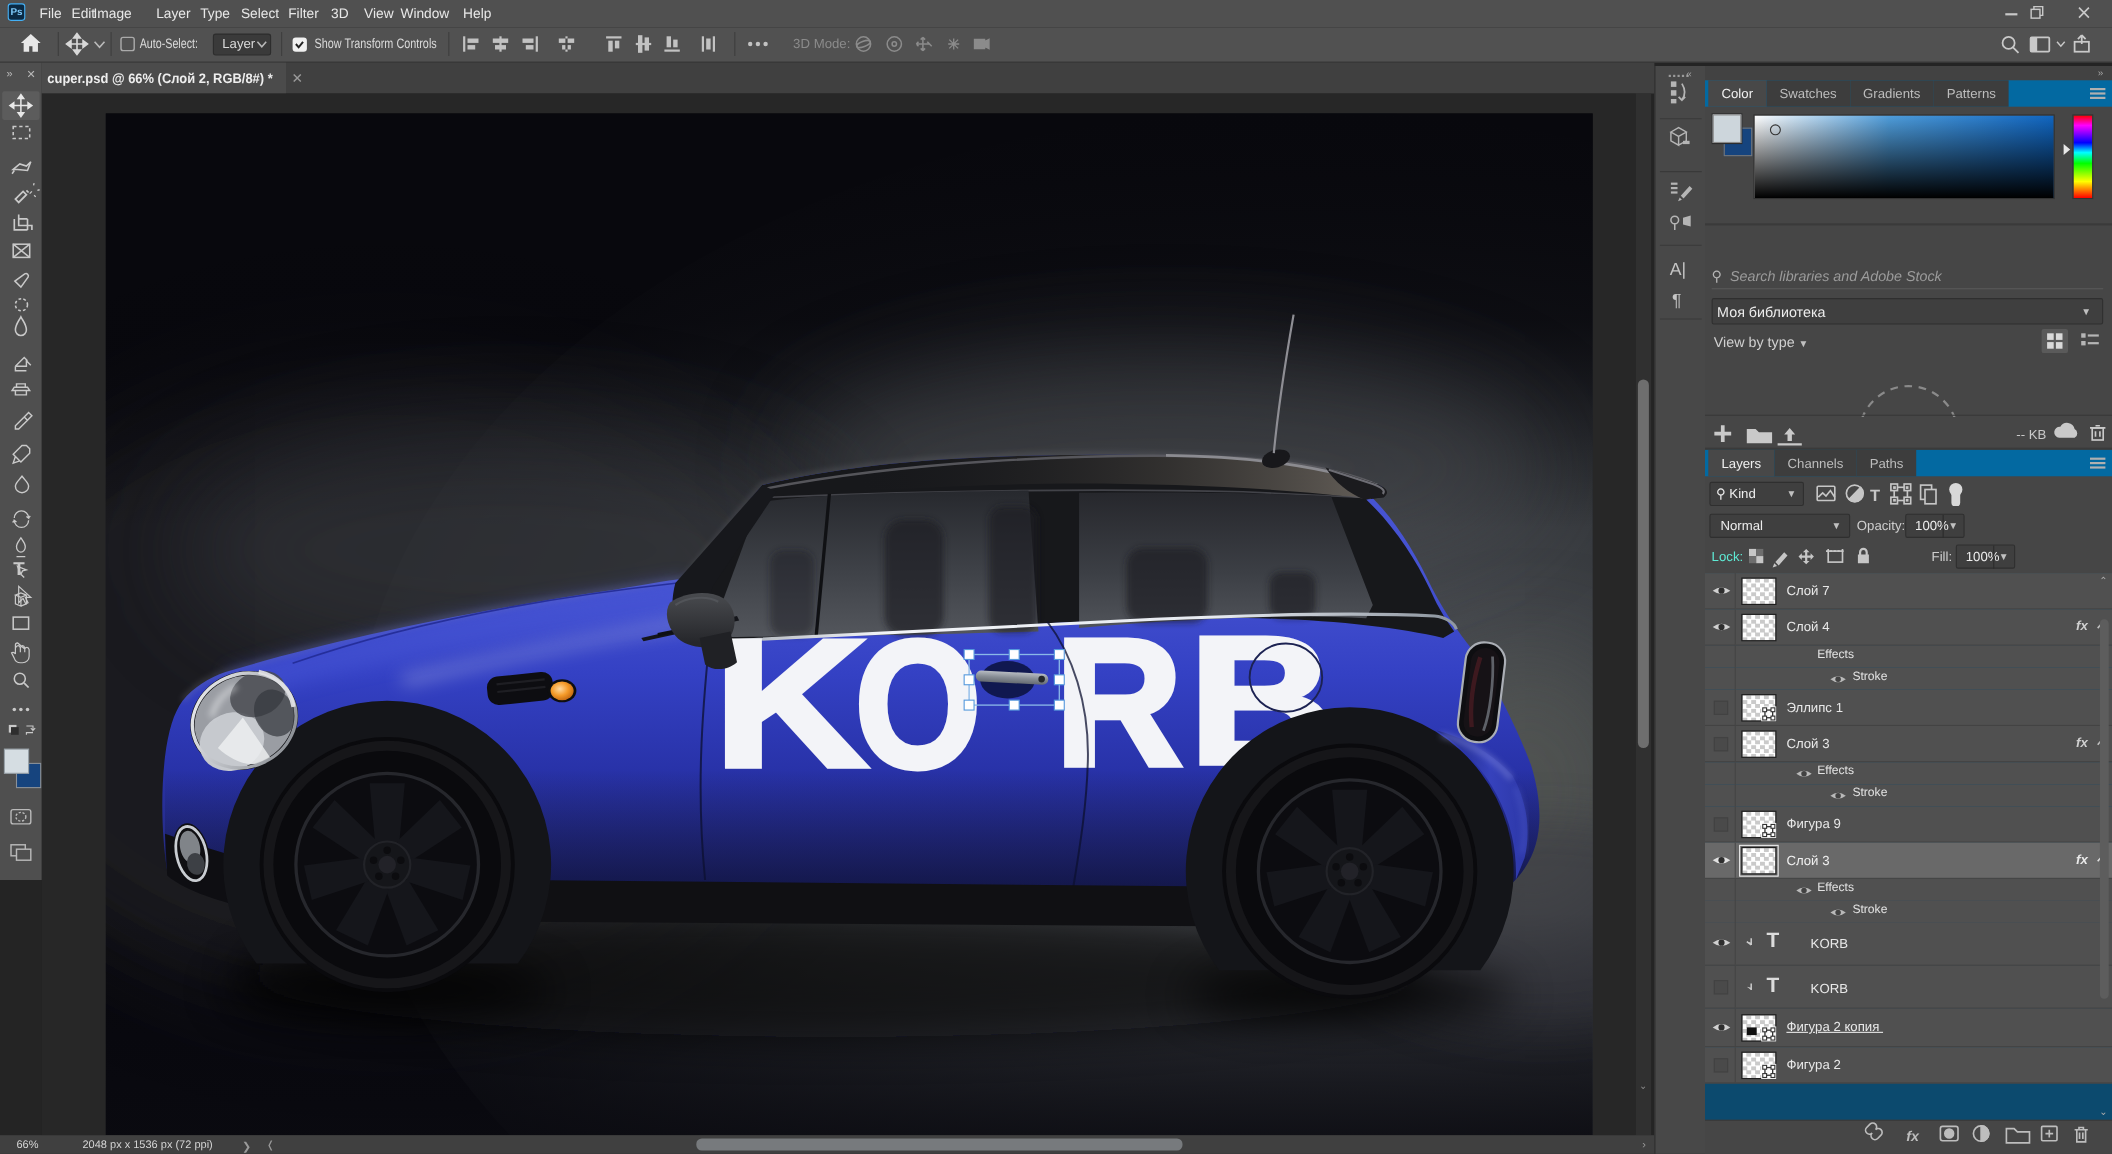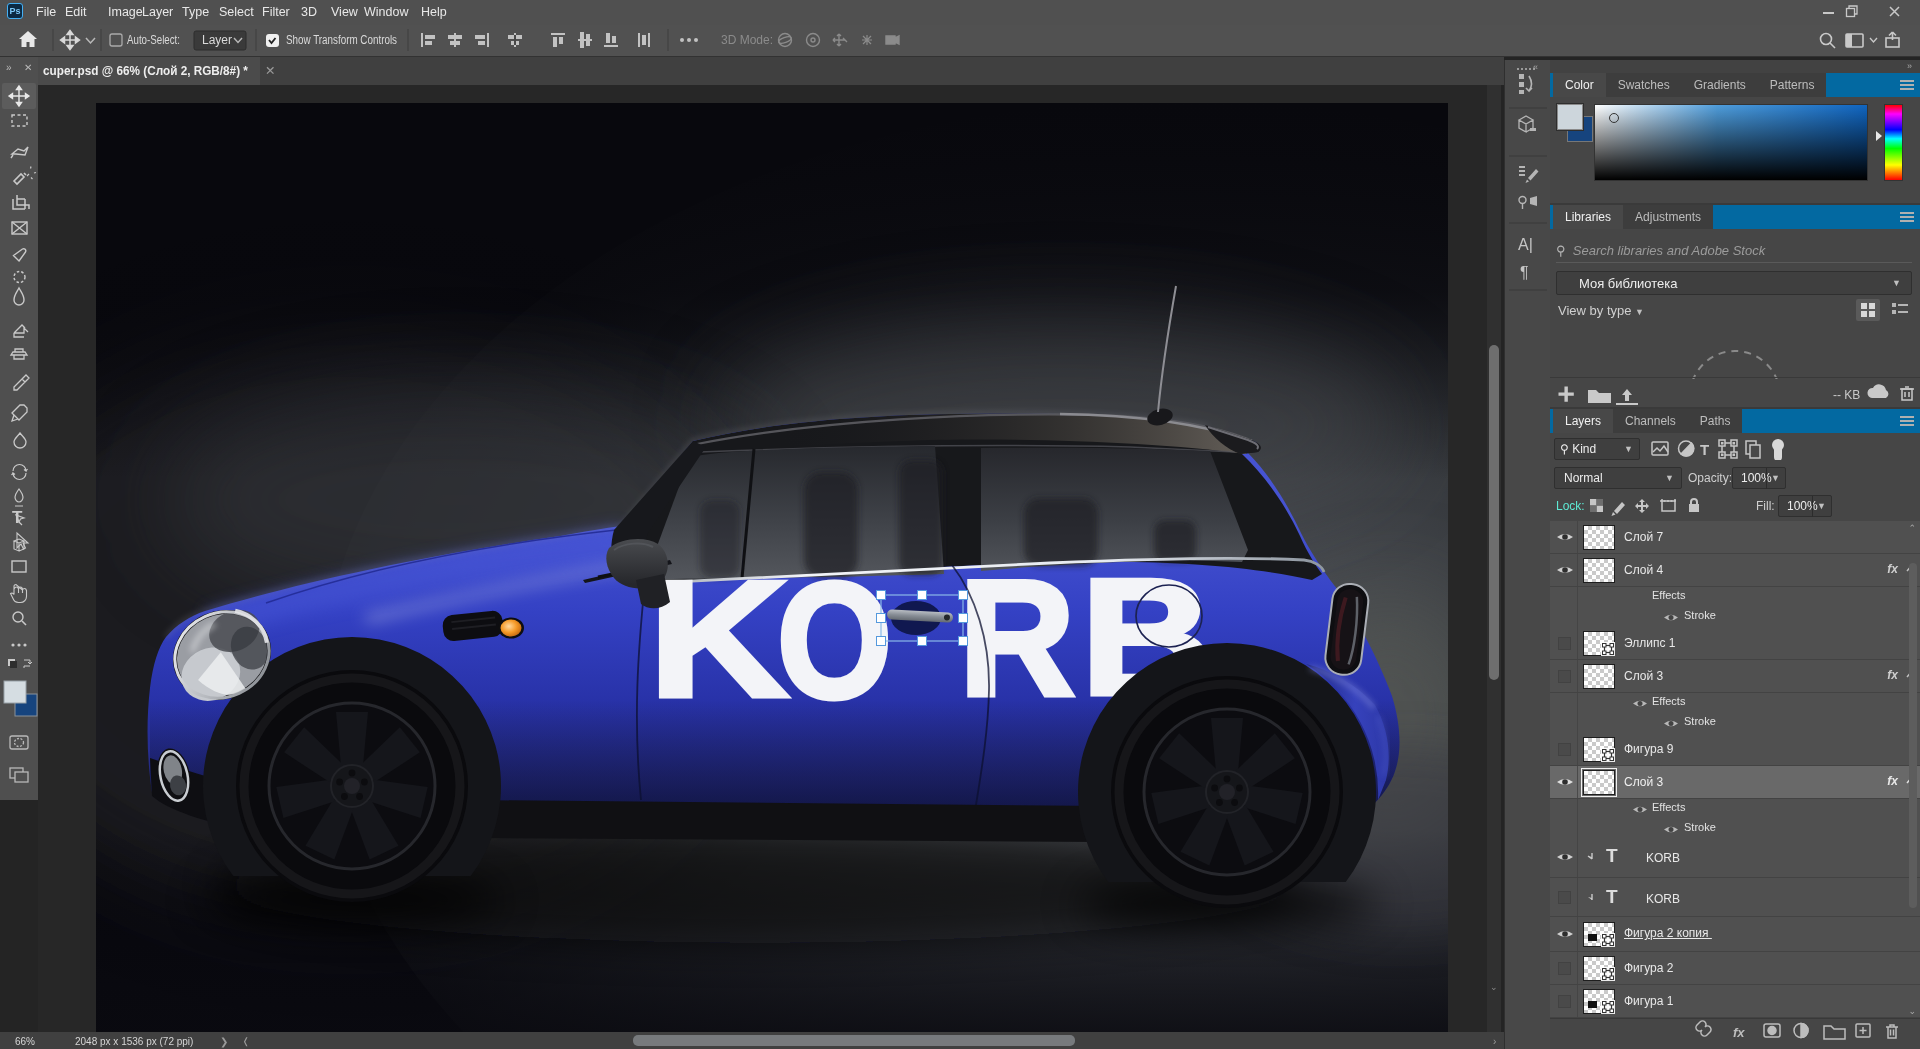--- a/index.html
+++ b/index.html
@@ -36,21 +36,21 @@
 .fxb{position:absolute;right:22px;top:8px;color:#cfcfcf;font-size:12px;font-style:italic;font-weight:bold}
 .upchev{position:absolute;right:6px;top:11px;width:8px;height:8px}
 svg{display:block}
 .eye{display:block}
 </style></head>
 <body>
 <div id="menubar">
   <div id="pslogo">Ps</div>
   <div class="mi" style="left:36px">File</div>
   <div class="mi" style="left:65px">Edit</div>
-  <div class="mi" style="left:108px">Image</div>
+  <div class="mi" style="left:85px">Image</div>
   <div class="mi" style="left:142px">Layer</div>
   <div class="mi" style="left:182px">Type</div>
   <div class="mi" style="left:219px">Select</div>
   <div class="mi" style="left:262px">Filter</div>
   <div class="mi" style="left:301px">3D</div>
   <div class="mi" style="left:331px">View</div>
   <div class="mi" style="left:364px">Window</div>
   <div class="mi" style="left:421px">Help</div>
   <svg style="position:absolute;right:0;top:0" width="140" height="25">
     <rect x="43" y="12" width="11" height="2" fill="#c8c8c8"></rect>
@@ -514,28 +514,24 @@
       linear-gradient(to right, #ffffff 0%, #4f9ddb 45%, #1065c0 100%);border:1px solid #333">
       <div style="position:absolute;left:14px;top:8px;width:10px;height:10px;border:1.5px solid #333;border-radius:50%"></div>
     </div>
 
     <div style="position:absolute;left:334px;top:31px;width:19px;height:77px;border:1px solid #333;background:
       linear-gradient(to bottom,#f00 0%,#f0f 12%,#00f 33%,#0ff 45%,#0f0 58%,#ff0 80%,#f00 100%)"></div>
     <div style="position:absolute;left:326px;top:58px;width:0;height:0;border-left:6px solid #e8e8e8;border-top:5px solid transparent;border-bottom:5px solid transparent"></div>
   </div>
 
   <div style="position:absolute;left:0;top:143px;width:370px;height:204px;background:#464646;border-top:2px solid #3a3a3a">
-    <div class="ptabs">
-      <div class="ptab act" style="margin-left:3px">Libraries</div><div class="ptab">Adjustments</div>
-      <div class="hamb"></div>
-    </div>
     <div style="position:absolute;left:6px;top:34px;width:356px;height:24px;border-bottom:1px solid #5a5a5a;color:#9b9b9b;font-size:13px;font-style:italic;line-height:24px">
       <span style="font-style:normal;font-size:13px;color:#b5b5b5">⚲︎</span>&nbsp; Search libraries and Adobe Stock
     </div>
-    <div class="well" style="position:absolute;left:6px;top:66px;width:356px;height:24px;font-size:13px;line-height:23px;padding-left:22px;background:#3f3f3f">Моя библиотека
+    <div class="well" style="position:absolute;left:6px;top:66px;width:356px;height:24px;font-size:13px;line-height:23px;padding-left:4px;background:#3f3f3f">Моя библиотека
       <span style="position:absolute;right:10px;top:0" class="chev">▼</span></div>
     <div style="position:absolute;left:8px;top:98px;color:#d0d0d0;font-size:13px">View by type <span class="chev">▼</span></div>
     <div style="position:absolute;right:40px;top:94px;width:24px;height:22px;background:#5a5a5a;border-radius:2px">
       <svg width="24" height="22">
           <g fill="#d9d9d9">
             <rect x="5" y="4" width="6" height="6"></rect>
             <rect x="13" y="4" width="6" height="6"></rect>
             <rect x="5" y="12" width="6" height="6"></rect>
             <rect x="13" y="12" width="6" height="6"></rect>
           </g>
@@ -820,37 +816,20 @@
               <rect x="3.5" y="3.5" width="7" height="7" fill="none" stroke="#333" stroke-width="1.2"></rect>
               <rect x="1.5" y="1.5" width="3.5" height="3.5" fill="#fff" stroke="#333"></rect>
               <rect x="9" y="1.5" width="3.5" height="3.5" fill="#fff" stroke="#333"></rect>
               <rect x="1.5" y="9" width="3.5" height="3.5" fill="#fff" stroke="#333"></rect>
               <rect x="9" y="9" width="3.5" height="3.5" fill="#fff" stroke="#333"></rect>
             </svg>
           </div>
           <div class="lname">Фигура 2</div>
         </div>
 
-      <div class="lrow">
-          <div class="eyebox">
-            <div style="margin:10px 0 0 5px;width:13px;height:13px;border:1px solid #424242;background:#4a4a4a"></div>
-          </div>
-          <div class="thumb">
-            <div style="position:absolute;left:4px;bottom:5px;width:9px;height:7px;background:#111"></div>
-            <svg style="position:absolute;right:-1px;bottom:-1px" width="14" height="14">
-              <rect x="0" y="0" width="14" height="14" fill="#fff" opacity="0.9"></rect>
-              <rect x="3.5" y="3.5" width="7" height="7" fill="none" stroke="#333" stroke-width="1.2"></rect>
-              <rect x="1.5" y="1.5" width="3.5" height="3.5" fill="#fff" stroke="#333"></rect>
-              <rect x="9" y="1.5" width="3.5" height="3.5" fill="#fff" stroke="#333"></rect>
-              <rect x="1.5" y="9" width="3.5" height="3.5" fill="#fff" stroke="#333"></rect>
-              <rect x="9" y="9" width="3.5" height="3.5" fill="#fff" stroke="#333"></rect>
-            </svg>
-          </div>
-          <div class="lname">Фигура 1</div>
-        </div>
 
       <div style="position:absolute;right:3px;top:42px;width:8px;height:345px;background:#5d5d5d;border-radius:4px"></div>
       <div style="position:absolute;right:4px;top:2px;color:#aaa;font-size:9px">⌃</div>
       <div style="position:absolute;right:4px;bottom:2px;color:#aaa;font-size:9px">⌄</div>
     </div>
 
     <div style="position:absolute;left:0;top:609px;width:370px;height:33px;border-top:1px solid #393939">
       <svg width="370" height="25">
         <g stroke="#bdbdbd" fill="none" stroke-width="1.5" transform="translate(-14,0)">
           <path d="M166 9 a3.5 3.5 0 0 1 5 5 l-3 3 a3.5 3.5 0 0 1 -5 -5 m3 -3 a3.5 3.5 0 0 0 -5 -5 l-3 3 a3.5 3.5 0 0 0 5 5" transform="translate(3,-1)"></path>

